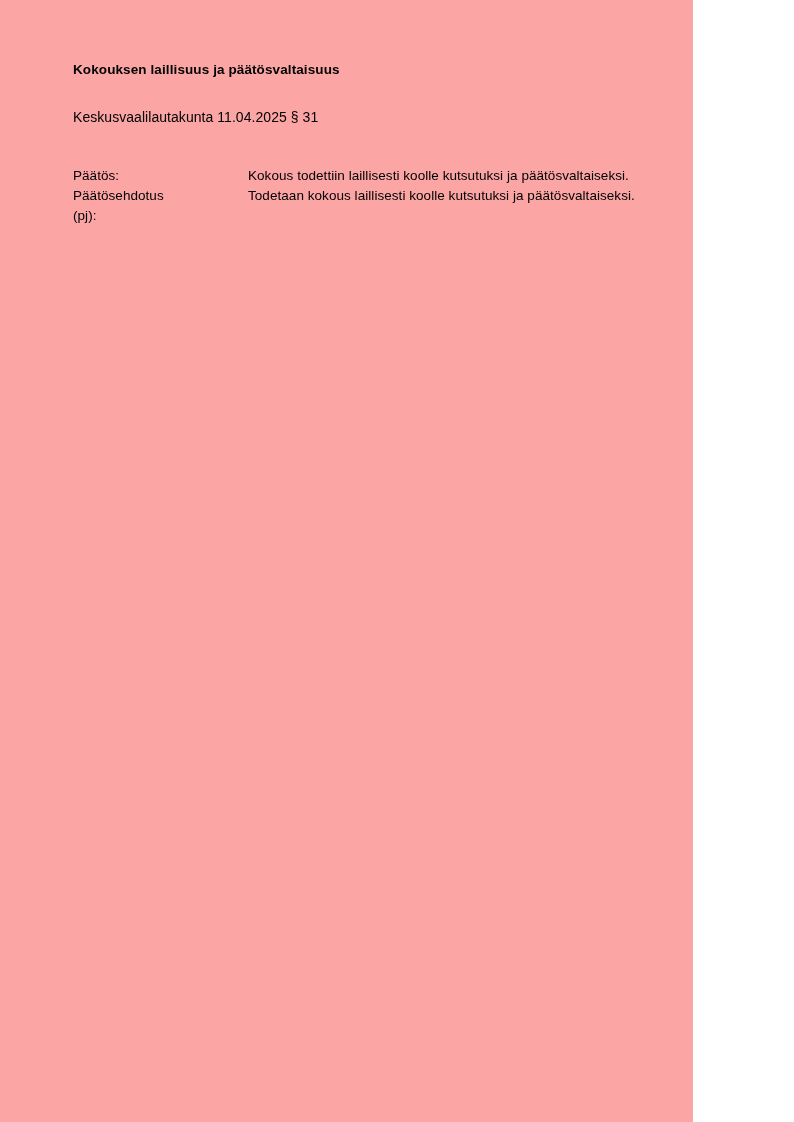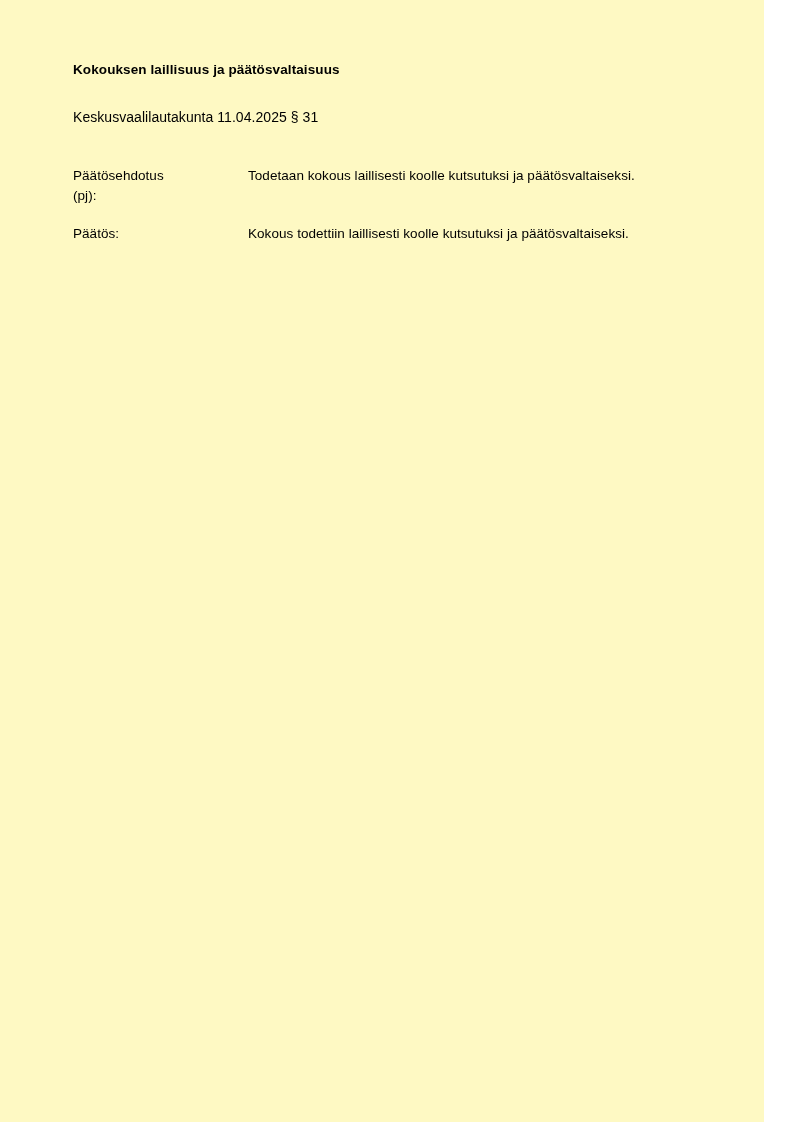--- a/index.html
+++ b/index.html
@@ -9,24 +9,24 @@
   }
   body {
     width: 794px;
     height: 1122px;
     font-family: "Liberation Sans", sans-serif;
     color: #000000;
     -webkit-font-smoothing: antialiased;
   }
   .page {
     position: relative;
-    width: 764px;
+    width: 693px;
     height: 1122px;
     box-sizing: border-box;
-    background: #fef9c3;
+    background: #fca5a5;
     overflow: hidden;
   }
   .doc-body {
     position: absolute;
     left: 73px;
     top: 62px;
     width: 650px;
   }
   .doc-title {
     font-size: 13.5px;
@@ -74,30 +74,30 @@
 <body>
 
 <div class="page">
   <div class="doc-body">
 
     <h1 class="doc-title">Kokouksen laillisuus ja päätösvaltaisuus</h1>
 
     <div class="meta-line">Keskusvaalilautakunta  11.04.2025 § 31</div>
 
     <div class="block">
+      <div class="row gap">
+        <div class="label-col">
+          <span class="lbl-line">Päätös:</span>
+        </div>
+        <div class="value-col">Kokous todettiin laillisesti koolle kutsutuksi  ja päätösvaltaiseksi.</div>
+      </div>
+
       <div class="row">
         <div class="label-col">
           <span class="lbl-line">Päätösehdotus</span>
           <span class="lbl-line">(pj):</span>
         </div>
         <div class="value-col">Todetaan  kokous laillisesti koolle kutsutuksi  ja päätösvaltaiseksi.</div>
       </div>
-
-      <div class="row gap">
-        <div class="label-col">
-          <span class="lbl-line">Päätös:</span>
-        </div>
-        <div class="value-col">Kokous todettiin laillisesti koolle kutsutuksi  ja päätösvaltaiseksi.</div>
-      </div>
     </div>
 
   </div>
 </div>
 
 </body></html>

